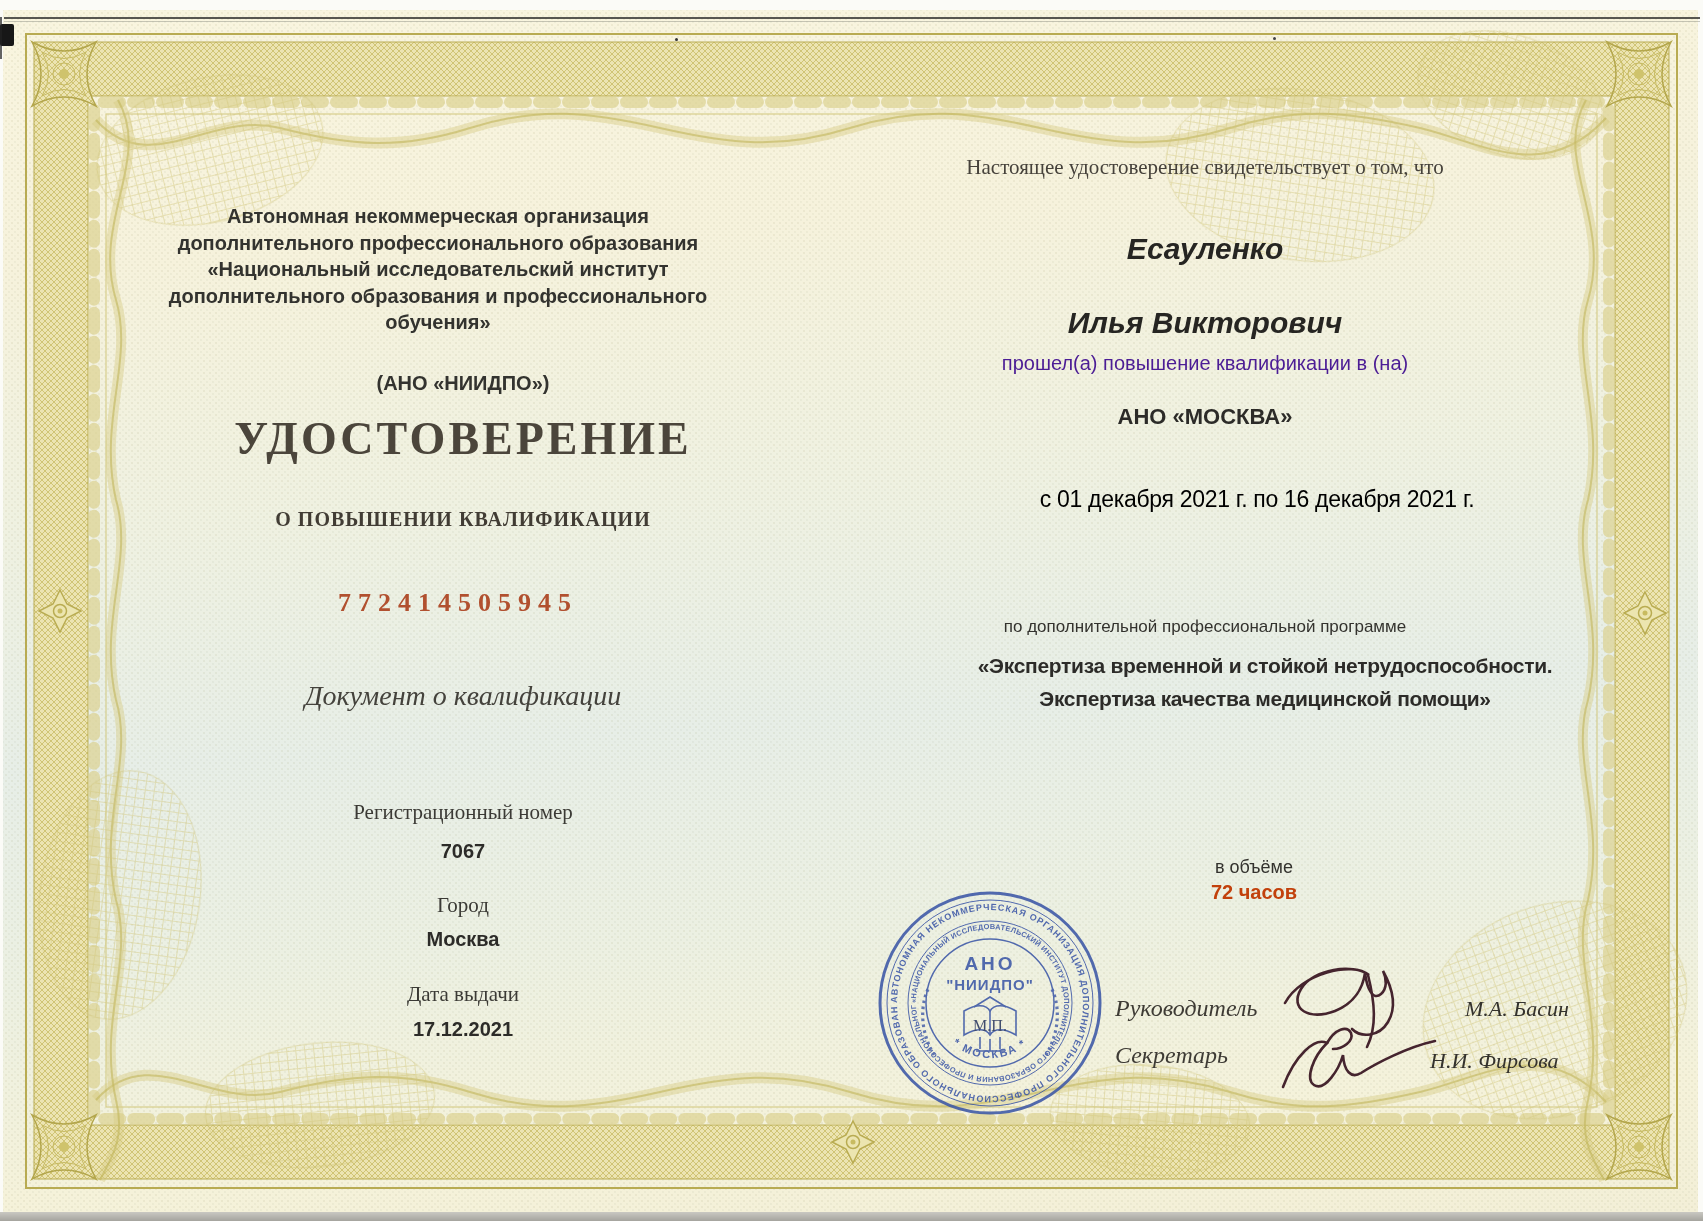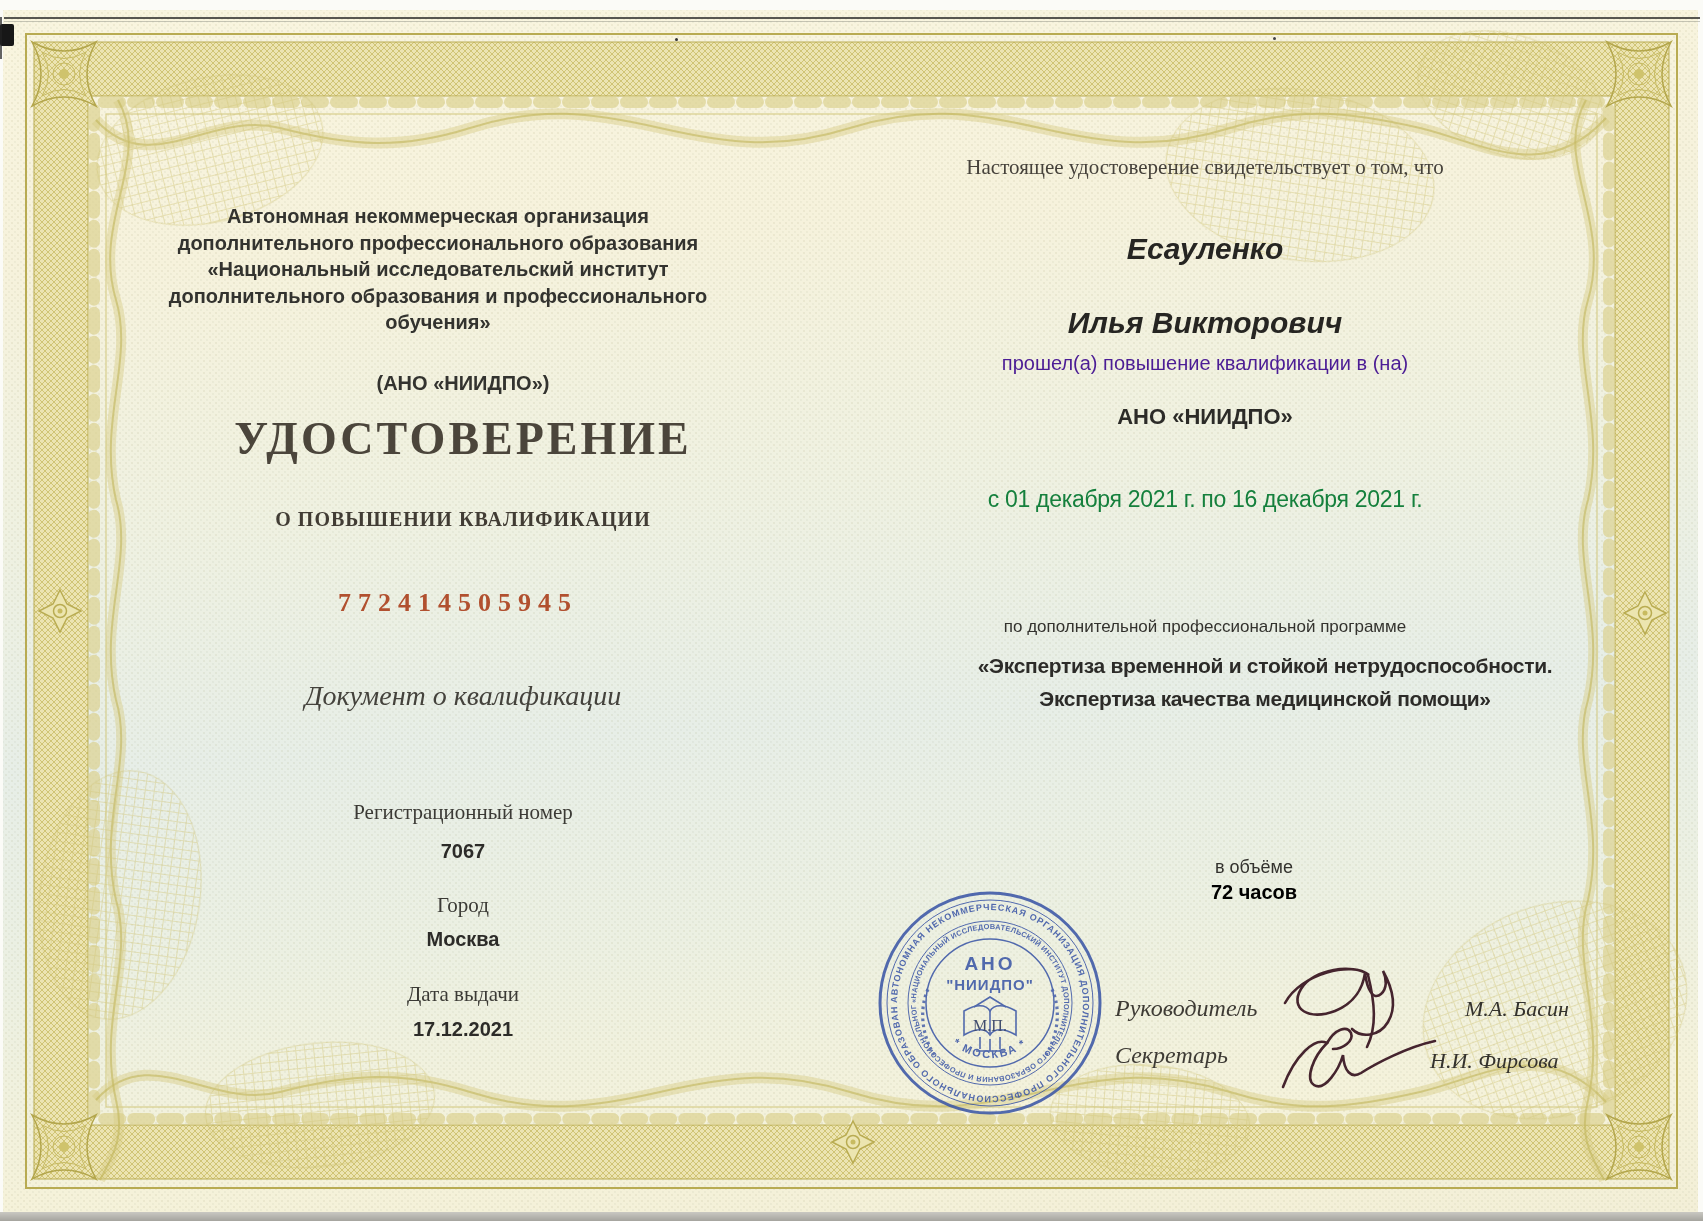--- a/index.html
+++ b/index.html
@@ -28,25 +28,25 @@
   .reg-val{left:163px;top:840px;width:600px;}
   .city-lbl{left:163px;top:893px;width:600px;}
   .city-val{left:163px;top:928px;width:600px;}
   .date-lbl{left:163px;top:982px;width:600px;}
   .date-val{left:163px;top:1018px;width:600px;}
   .intro{left:900px;top:155px;width:610px;font-size:21px;color:#46423b;}
   .surname{left:900px;top:232px;width:610px;font-size:30px;font-weight:bold;font-style:italic;color:#262522;}
   .patronymic{left:900px;top:306px;width:610px;font-size:30px;font-weight:bold;font-style:italic;color:#262522;}
   .completed{left:900px;top:352px;width:610px;font-size:20px;color:#4c1d95;}
   .org-right{left:900px;top:404px;width:610px;font-size:22px;font-weight:bold;color:#2c2b28;}
-  .period{left:900px;top:486px;width:610px;font-size:23px;letter-spacing:-.3px;color:#15803d;}
+  .period{left:952px;top:486px;width:610px;font-size:23px;letter-spacing:-.3px;color:#000000;}
   .prog-lbl{left:900px;top:617px;width:610px;font-size:17px;color:#33322e;}
   .prog-title{left:908px;top:650px;width:650px;font-size:21px;font-weight:bold;line-height:1.55;letter-spacing:-.3px;color:#2c2b28;}
   .vol-lbl{left:1054px;top:857px;width:400px;font-size:18px;color:#33322e;}
-  .vol-val{left:1054px;top:881px;width:400px;font-size:20px;font-weight:bold;color:#000000;}
+  .vol-val{left:1054px;top:881px;width:400px;font-size:20px;font-weight:bold;color:#c2410c;}
   .role{font-size:24px;font-style:italic;color:#3e3b35;text-align:left;}
   .role-head{left:1115px;top:995px;width:220px;}
   .role-sec{left:1115px;top:1042px;width:220px;}
   .sig-name{font-size:22px;font-style:italic;color:#34322d;text-align:left;}
   .name-head{left:1430px;top:996px;width:220px;margin-left:35px;}
   .name-sec{left:1430px;top:1048px;width:220px;}
   .stamp-svg{position:absolute;left:877px;top:890px;opacity:.87;}
   .sig-svg{position:absolute;left:1255px;top:945px;}
   .artifact{position:absolute;}
   .scan-top{left:4px;right:3px;top:17px;height:2px;background:#2f2f2d;opacity:.8;}
@@ -139,21 +139,21 @@
   <div class="txt val reg-val">7067</div>
   <div class="txt serif lbl city-lbl">Город</div>
   <div class="txt val city-val">Москва</div>
   <div class="txt serif lbl date-lbl">Дата выдачи</div>
   <div class="txt val date-val">17.12.2021</div>
 
   <div class="txt serif intro">Настоящее удостоверение свидетельствует о том, что</div>
   <div class="txt surname">Есауленко</div>
   <div class="txt patronymic">Илья Викторович</div>
   <div class="txt completed">прошел(а) повышение квалификации в (на)</div>
-  <div class="txt org-right">АНО «НИИДПО»</div>
+  <div class="txt org-right">АНО «МОСКВА»</div>
   <div class="txt period">с 01 декабря 2021 г. по 16 декабря 2021 г.</div>
   <div class="txt prog-lbl">по дополнительной профессиональной программе</div>
   <div class="txt prog-title pre">«Экспертиза временной и стойкой нетрудоспособности.
 Экспертиза качества медицинской помощи»</div>
   <div class="txt vol-lbl">в объёме</div>
   <div class="txt vol-val">72 часов</div>
 
   <div class="txt serif role role-head">Руководитель</div>
   <div class="txt serif role role-sec">Секретарь</div>
   <div class="txt serif sig-name name-head">М.А. Басин</div>

